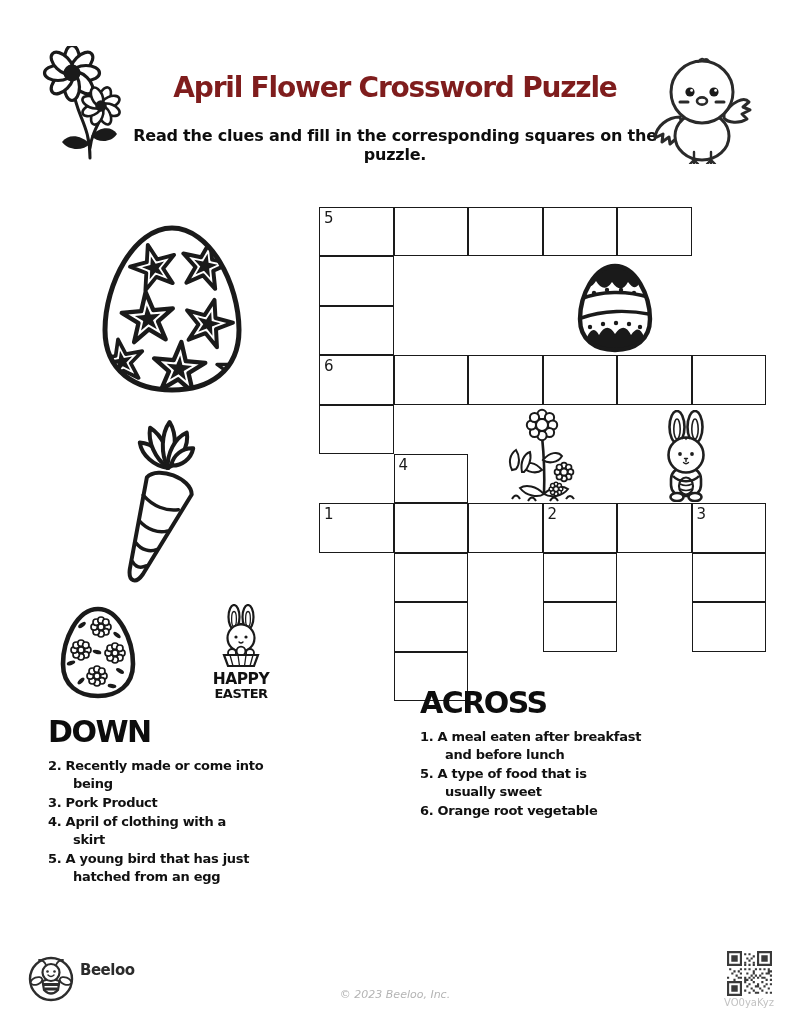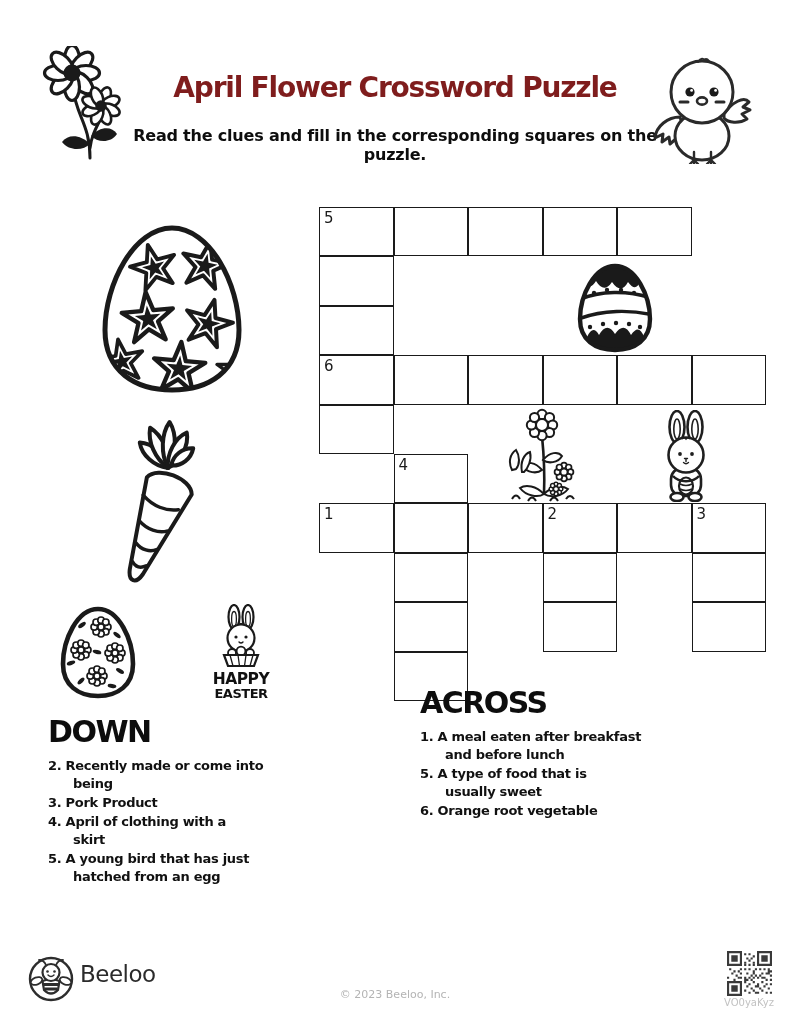--- a/index.html
+++ b/index.html
@@ -19,22 +19,22 @@
   .cell .num{position:absolute;top:1px;left:4px;font-size:15px;font-weight:normal;color:#1a1a1a;}
 
   
   .clue-col{width:320px;}
   .clue-heading{font-size:30px;font-weight:bold;letter-spacing:-1.5px;margin:0 0 8px 0;color:#0d0d0d;}
   ul.clue-list{list-style:none;margin:0;padding:0;}
   ul.clue-list li{font-size:13px;font-weight:bold;letter-spacing:-0.3px;line-height:18px;
                   padding-left:25px;text-indent:-25px;white-space:pre-line;margin-bottom:1px;}
 
   
-  .brand{left:80px;top:961px;font-size:23px;font-weight:normal;letter-spacing:-0.5px;color:#2b2b2b;}
-  .copyright{left:295px;top:988px;width:200px;text-align:center;font-size:11px;color:#b4b4b4;}
+  .brand{left:80px;top:961px;font-size:15px;font-weight:bold;letter-spacing:-0.5px;color:#2b2b2b;}
+  .copyright{left:295px;top:988px;width:200px;text-align:center;font-size:11px;color:#b4b4b4;font-style:italic;}
   .qr-caption{left:722px;top:997px;width:54px;text-align:center;font-size:10px;color:#c2c2c2;}
 
   svg{display:block;}
 </style>
 </head>
 <body>
 
 <svg class="abs" style="left:40px;top:46px" width="84" height="116" viewBox="0 0 84 116">
   <g stroke="#1a1a1a" fill="none" stroke-width="3" stroke-linecap="round">
     <path d="M33,42 C36,70 50,78 50,112"></path>

